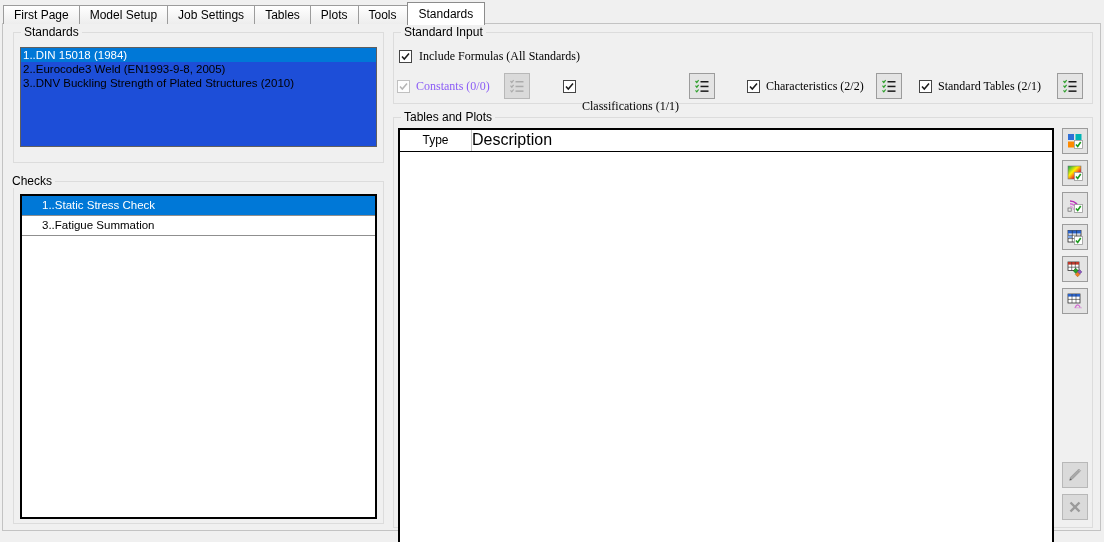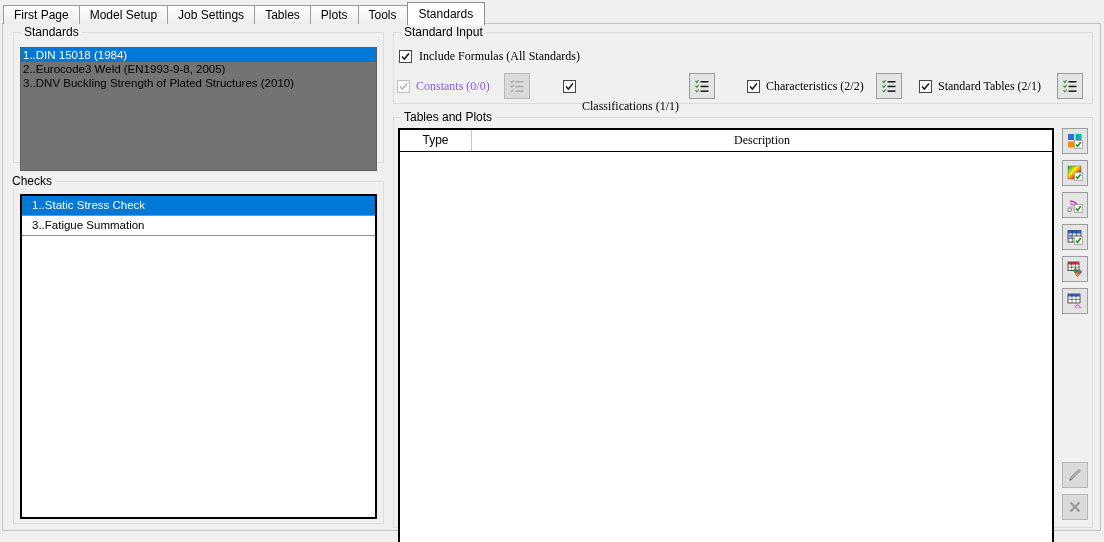--- a/index.html
+++ b/index.html
@@ -26,31 +26,31 @@
   
   .panel {
     position:absolute; left:2px; top:23px; width:1099px; height:508px;
     background:#f0f0f0; border:1px solid #c3c3c3; box-sizing:border-box; z-index:1;
   }
   
   .groupbox { position:absolute; border:1px solid #dcdcdc; box-sizing:border-box; z-index:2; }
   .group-label { position:absolute; font-size:12px; line-height:14px; background:#f0f0f0; padding:0 3px; z-index:3; white-space:nowrap; }
   
   .listbox {
-    position:absolute; left:20px; top:47px; width:357px; height:124px;
-    background:#737373; border:1px solid #5f5f5f; box-sizing:border-box; z-index:4; overflow:hidden;
+    position:absolute; left:20px; top:47px; width:357px; height:100px;
+    background:#1d4ed8; border:1px solid #5f5f5f; box-sizing:border-box; z-index:4; overflow:hidden;
   }
   .lb-row { height:14px; line-height:14px; padding-left:2px; font-size:11.5px; white-space:nowrap; }
   .lb-row.selected { background:#0078d7; color:#fff; }
   
   .checksgrid {
     position:absolute; left:20px; top:194px; width:357px; height:325px;
     background:#fff; border:2px solid #000; box-sizing:border-box; z-index:4; overflow:hidden;
   }
-  .grid-row { height:19px; line-height:19px; padding-left:10px; border-bottom:1px solid #8f8f8f; font-size:11.5px; background:#fff; white-space:nowrap; }
+  .grid-row { height:19px; line-height:19px; padding-left:20px; border-bottom:1px solid #8f8f8f; font-size:11.5px; background:#fff; white-space:nowrap; }
   .grid-row.selected { background:#0078d7; color:#fff; }
   
   .cb { position:absolute; width:13px; height:13px; background:#fff; border:1px solid #454545; box-sizing:border-box; z-index:4; }
   .cb svg { display:block; }
   .cb.disabled { border-color:#c0c0c0; background:#fdfdfd; }
   .cb-label { position:absolute; font-size:12px; line-height:13px; z-index:4; white-space:nowrap;font-family:Liberation Serif, serif; }
   .cb-label.disabled { color:#8b5cf6; }
   
   .icon-btn {
     position:absolute; width:26px; height:26px;
@@ -58,21 +58,21 @@
     display:flex; align-items:center; justify-content:center; z-index:4; padding:0;
   }
   .icon-btn.disabled { background:#dadada; border-color:#b8b8b8; }
   
   .tp-table {
     position:absolute; left:398px; top:128px; width:656px; height:465px;
     background:#fff; border:2px solid #000; box-sizing:border-box; z-index:4;
   }
   .tp-head { height:21px; border-bottom:1px solid #000; display:flex; background:#fff; }
   .th-type { width:72px; border-right:1px solid #c6c6c6; text-align:center; line-height:20px; font-size:12px; box-sizing:border-box; }
-  .th-desc { flex:1; text-align:center; line-height:20px; font-size:12px;font-family:Liberation Serif, serif; }
+  .th-desc { flex:1; text-align:left; line-height:20px; font-size:16px; }
   .tp-body { background:#fff; }
 </style>
 </head>
 <body>
 
 <div class="tabstrip">
   <div class="tab">First Page</div>
   <div class="tab">Model Setup</div>
   <div class="tab">Job Settings</div>
   <div class="tab">Tables</div>

